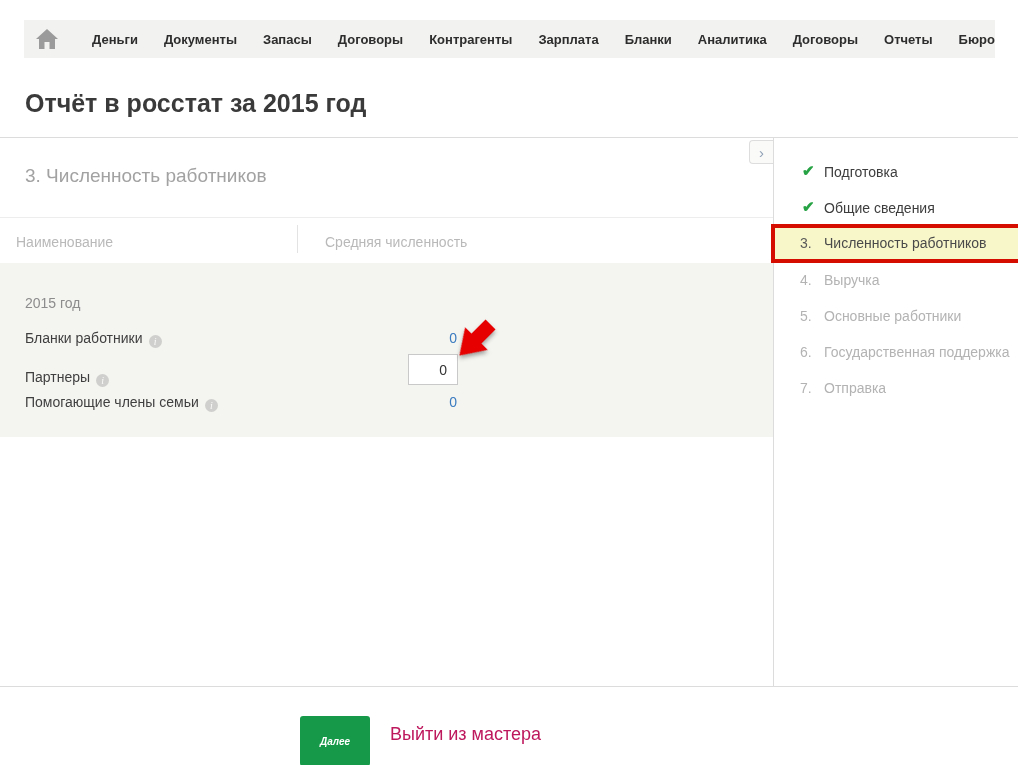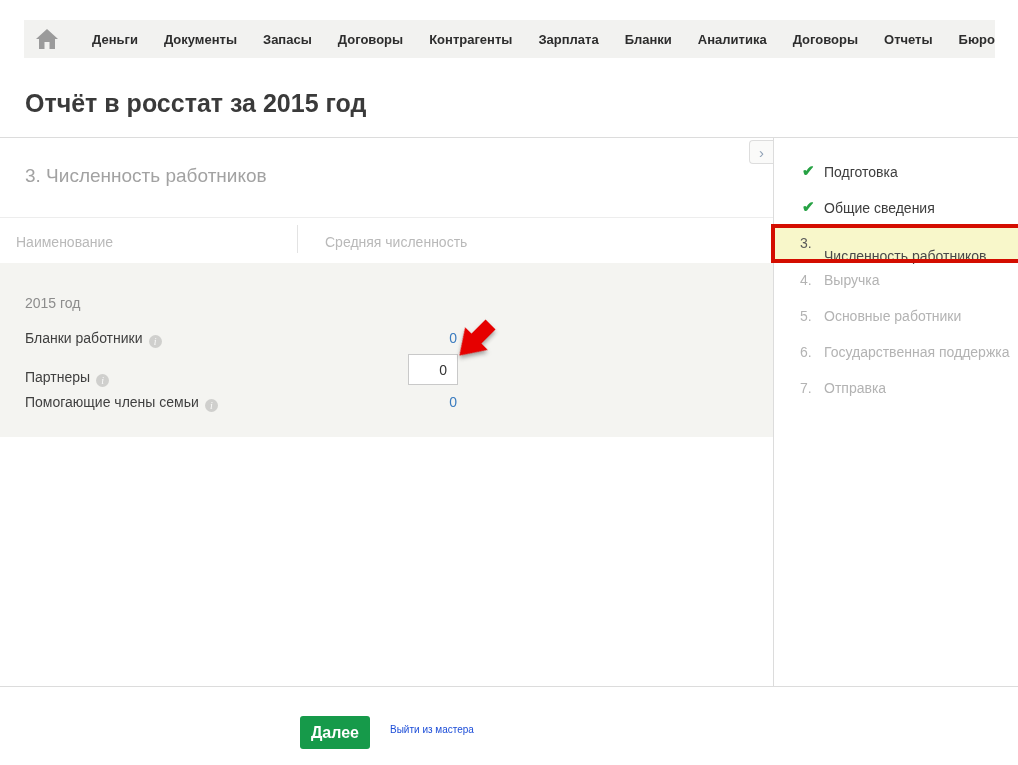--- a/index.html
+++ b/index.html
@@ -70,31 +70,31 @@
   .step .num   { position:absolute; left:27px; top:2px; color:#b3b3b3; font-size:14px; }
   .step .lbl   { position:absolute; left:51px; top:2px; white-space:nowrap;text-align:right; }
   .step.done .lbl { color:#3d3d3d; }
   .step.pending .lbl { color:#b3b3b3; }
   .s1 { top:162px; } .s2 { top:198px; }
   .s4 { top:270px; } .s5 { top:306px; } .s6 { top:342px; } .s7 { top:378px; }
 
   .step-current-bg { position:absolute; left:775px; top:228px; width:243px; height:31px;
                      background:#f8f7ca; cursor:pointer; }
   .step-current-bg .num { position:absolute; left:25px; top:7px; color:#5a5a5a; font-size:14px; }
-  .step-current-bg .lbl { position:absolute; left:49px; top:20px; color:#4a4a4a; font-size:14px; white-space:nowrap; }
+  .step-current-bg .lbl { position:absolute; left:49px; top:7px; color:#4a4a4a; font-size:14px; white-space:nowrap; }
 
   .anno-box { position:absolute; left:771px; top:224px; width:255px; height:39px;
               border:4px solid #d40d00; pointer-events:none; }
 
   
-  .next-btn { position:absolute; left:300px; top:716px; width:70px; height:33px;
+  .next-btn { position:absolute; left:300px; top:716px; width:70px; height:50px;
               background:#169a4a; border:none; border-radius:3px; color:#fff;
-              font-size:16px; font-weight:bold; cursor:pointer;
-              font-family:"Liberation Sans", sans-serif; }
-  .exit-link { position:absolute; left:390px; top:724px; font-size:10px; color:#1d4ed8; cursor:pointer; }
+              font-size:10px; font-weight:bold; cursor:pointer;
+              font-family:"Liberation Sans", sans-serif;font-style:italic; }
+  .exit-link { position:absolute; left:390px; top:724px; font-size:18px; color:#be185d; cursor:pointer; }
 </style>
 </head>
 <body>
 
 <div class="topnav">
   <div class="nav-item">Деньги</div>
   <div class="nav-item">Документы</div>
   <div class="nav-item">Запасы</div>
   <div class="nav-item">Договоры</div>
   <div class="nav-item">Контрагенты</div>

